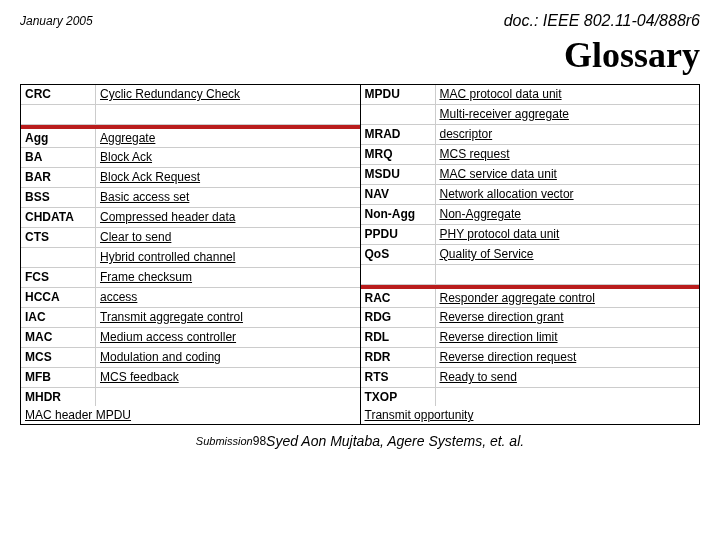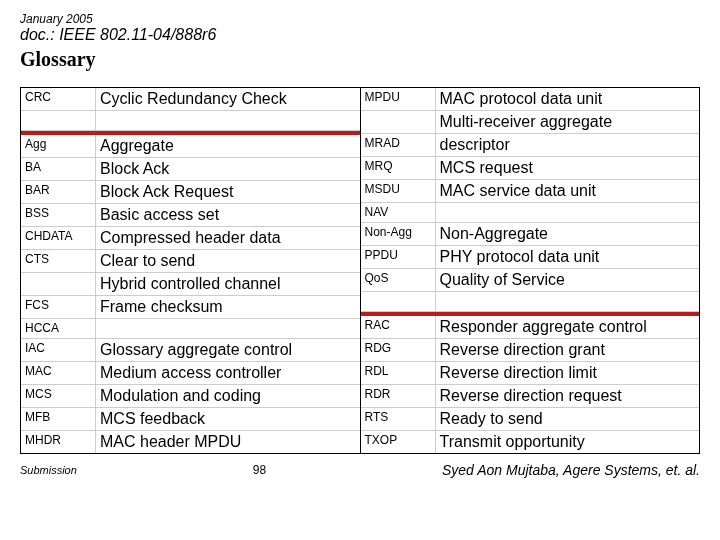--- a/index.html
+++ b/index.html
@@ -13,36 +13,36 @@
     }
     .page {
       width: 720px;
       height: 540px;
       padding: 12px 20px 10px 20px;
       position: relative;
     }
     .header {
       display: flex;
       justify-content: space-between;
+      align-items: center;
       margin-bottom: 4px;
-      flex-direction: column;
     }
     .header-left {
       font-size: 12px;
       font-style: italic;
     }
     .header-right {
       font-size: 16px;
       font-style: italic;
     }
     .title {
-      text-align: left;
-      font-size: 20px;
+      text-align: right;
+      font-size: 36px;
       font-weight: bold;
-      margin-bottom: 16px;
+      margin-bottom: 8px;
       font-family: 'Times New Roman', serif;
     }
     .glossary-container {
       border: 1px solid #000;
       display: flex;
       width: 100%;
     }
     .glossary-half {
       flex: 1;
       border-right: 1px solid #000;
@@ -50,40 +50,42 @@
     .glossary-half:last-child {
       border-right: none;
     }
     .glossary-row {
       display: flex;
       border-bottom: 1px solid #ccc;
       min-height: 20px;
     }
     .glossary-row:last-child {
       border-bottom: none;
+      flex-direction: column;
     }
     .glossary-row.section-break {
       border-top: 4px solid #b91c1c;
     }
     .abbr-col {
       width: 75px;
       padding: 2px 4px;
-      font-weight: normal;
+      font-weight: bold;
       font-size: 12px;
       flex-shrink: 0;
       border-right: 1px solid #ccc;
     }
     .def-col {
       padding: 2px 4px;
-      font-size: 16px;
+      font-size: 12px;
       flex: 1;
+      text-decoration: underline;
     }
     .footer {
       display: flex;
-      justify-content: space-between;
+      justify-content: center;
       align-items: center;
       margin-top: 8px;
     }
     .footer-left {
       font-size: 11px;
       font-style: italic;
     }
     .footer-center {
       font-size: 12px;
     }
@@ -141,24 +143,25 @@
         <div class="glossary-row">
           <div class="abbr-col"></div>
           <div class="def-col">Hybrid controlled channel</div>
         </div>
         <div class="glossary-row">
           <div class="abbr-col">FCS</div>
           <div class="def-col">Frame checksum</div>
         </div>
         <div class="glossary-row">
           <div class="abbr-col">HCCA</div>
+          <div class="def-col">access</div>
         </div>
         <div class="glossary-row">
           <div class="abbr-col">IAC</div>
-          <div class="def-col">Glossary aggregate control</div>
+          <div class="def-col">Transmit aggregate control</div>
         </div>
         <div class="glossary-row">
           <div class="abbr-col">MAC</div>
           <div class="def-col">Medium access controller</div>
         </div>
         <div class="glossary-row">
           <div class="abbr-col">MCS</div>
           <div class="def-col">Modulation and coding</div>
         </div>
         <div class="glossary-row">
@@ -187,20 +190,21 @@
         <div class="glossary-row">
           <div class="abbr-col">MRQ</div>
           <div class="def-col">MCS request</div>
         </div>
         <div class="glossary-row">
           <div class="abbr-col">MSDU</div>
           <div class="def-col">MAC service data unit</div>
         </div>
         <div class="glossary-row">
           <div class="abbr-col">NAV</div>
+          <div class="def-col">Network allocation vector</div>
         </div>
         <div class="glossary-row">
           <div class="abbr-col">Non-Agg</div>
           <div class="def-col">Non-Aggregate</div>
         </div>
         <div class="glossary-row">
           <div class="abbr-col">PPDU</div>
           <div class="def-col">PHY protocol data unit</div>
         </div>
         <div class="glossary-row">

